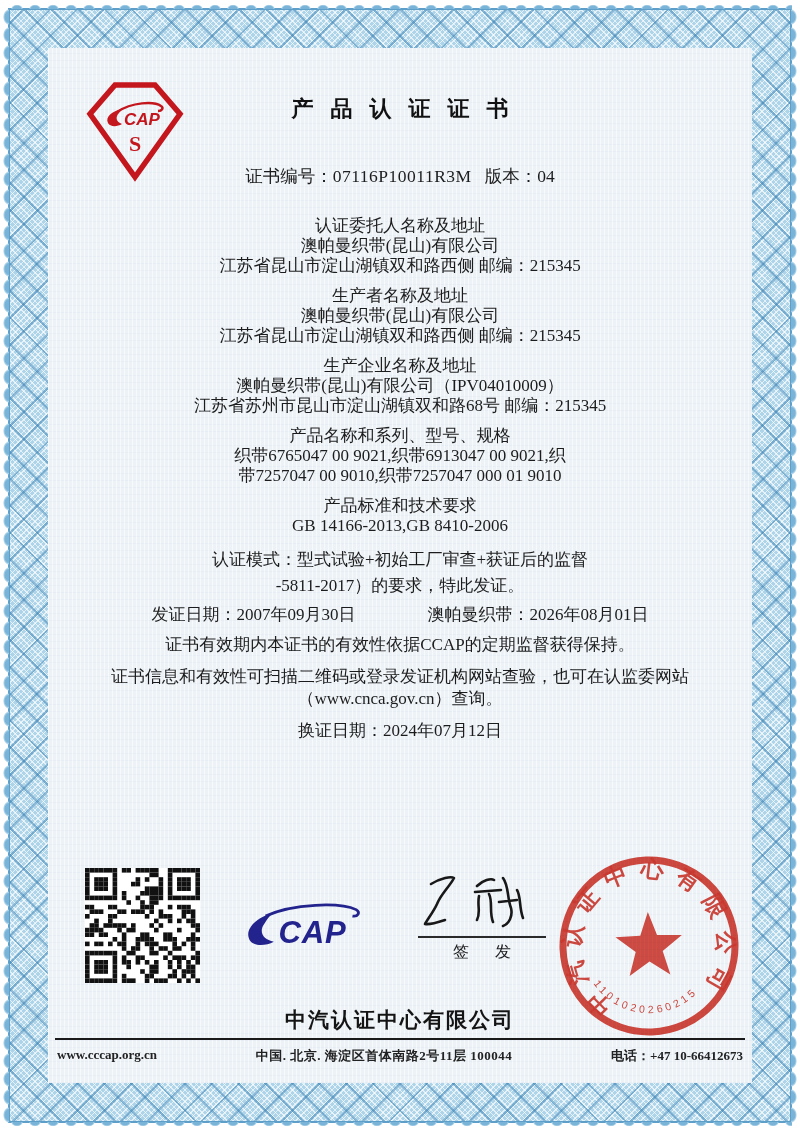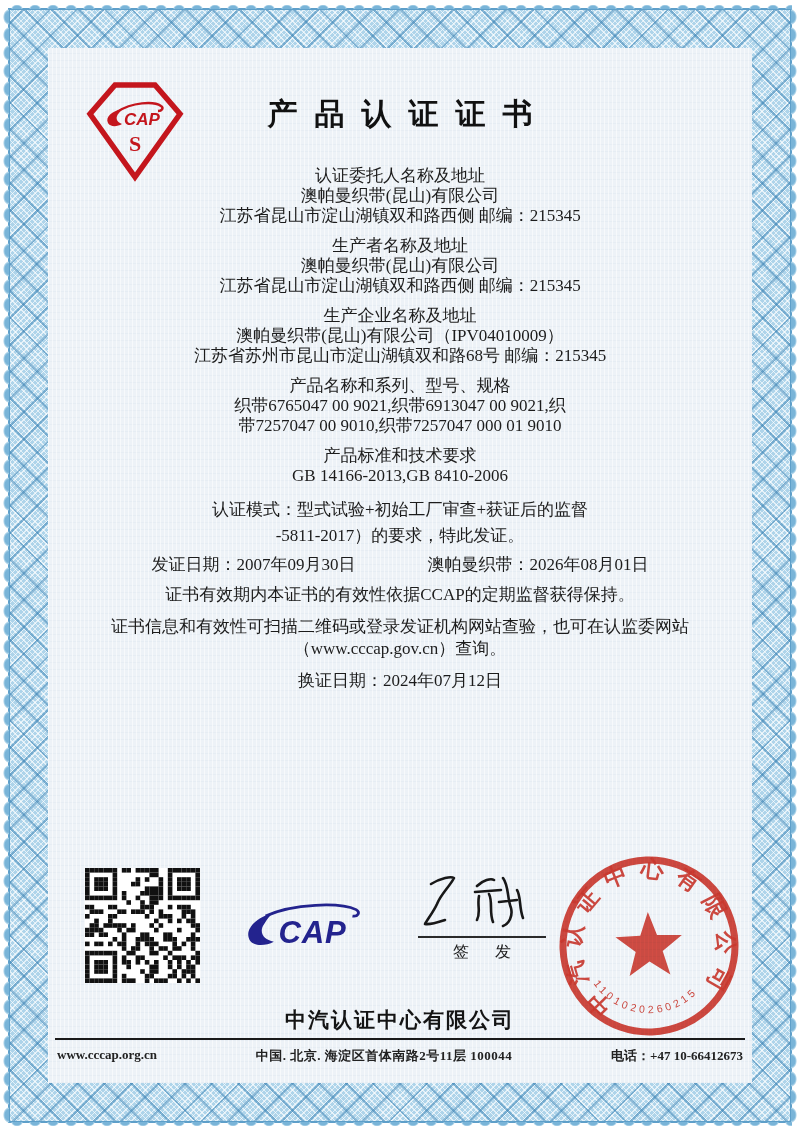--- a/index.html
+++ b/index.html
@@ -29,21 +29,21 @@
     background:radial-gradient(ellipse 6px 8px at 0px 9px,#79b4d8 4px,#a8d0e7 5px,rgba(255,255,255,0) 6px);
     background-size:6px 18px;background-repeat:repeat-y;}
   .paper{position:absolute;inset:48px;background:#edf2f7;
     background-image:
       repeating-linear-gradient(90deg, rgba(255,255,255,.55) 0 1px, rgba(255,255,255,0) 1px 4px),
       repeating-linear-gradient(0deg, rgba(210,222,233,.25) 0 1px, rgba(255,255,255,0) 1px 7px);}
 
   
   .diamond-logo{position:absolute;left:84px;top:76px;width:102px;height:108px;}
   .page-title{position:absolute;left:0;right:0;top:94px;text-align:center;
-    font-family:"Liberation Sans",sans-serif;font-weight:700;font-size:30px;
+    font-family:"Liberation Sans",sans-serif;font-weight:700;font-size:22px;
     letter-spacing:17px;text-indent:17px;color:#111;}
 
   
   .main{position:absolute;left:70px;width:660px;top:166px;text-align:center;font-size:17px;line-height:20px;}
   .certline{font-size:17.5px;margin-bottom:30px;}
   .certline .num{font-family:"Liberation Serif",serif;letter-spacing:.5px;}
   .sec{margin-top:10px;}
   .sec:first-of-type{margin-top:0;}
   .sec div{line-height:20px;}
   .modeline{margin-top:14px;line-height:20px;}
@@ -89,20 +89,23 @@
       <path d="M33,36 C48,26 70,25 77,30 C80,32 78,35 74,35" fill="none" stroke="#c4161d" stroke-width="2.4"></path>
       <text x="40" y="49" font-family="Liberation Sans,sans-serif" font-style="italic" font-weight="700" font-size="17" fill="#c4161d">CAP</text>
     </g>
     <text x="51" y="75" text-anchor="middle" font-family="Liberation Serif,serif" font-weight="700" font-size="22" fill="#c4161d">S</text>
   </svg>
 </div>
 
 <div class="page-title">产品认证证书</div>
 
 <div class="main">
+  <div class="certline">
+    <span>证书编号：</span><span class="num">07116P10011R3M</span>&nbsp;&nbsp;&nbsp;<span>版本：</span><span>04</span>
+  </div>
 
   <div class="sec">
     <div>认证委托人名称及地址</div>
     <div>澳帕曼织带(昆山)有限公司</div>
     <div>江苏省昆山市淀山湖镇双和路西侧  邮编：215345</div>
   </div>
   <div class="sec">
     <div>生产者名称及地址</div>
     <div>澳帕曼织带(昆山)有限公司</div>
     <div>江苏省昆山市淀山湖镇双和路西侧  邮编：215345</div>
@@ -130,21 +133,21 @@
 
   <div class="daterow">
     <span><span>发证日期：</span><span>2007年09月30日</span></span>
     <span><span>澳帕曼织带：</span><span>2026年08月01日</span></span>
   </div>
 
   <div class="maintain">证书有效期内本证书的有效性依据CCAP的定期监督获得保持。</div>
 
   <div class="verify">
     <div>证书信息和有效性可扫描二维码或登录发证机构网站查验，也可在认监委网站</div>
-    <div>（www.cccap.gov.cn）查询。</div>
+    <div>（www.cnca.gov.cn）查询。</div>
   </div>
 
   <div class="renewal">
     <span>换证日期：</span><span>2024年07月12日</span>
   </div>
 </div>
 
 <div class="qr">
     <svg id="qrsvg" width="115" height="115" viewBox="0 0 25 25">
       <rect width="25" height="25" fill="#fff"></rect>

